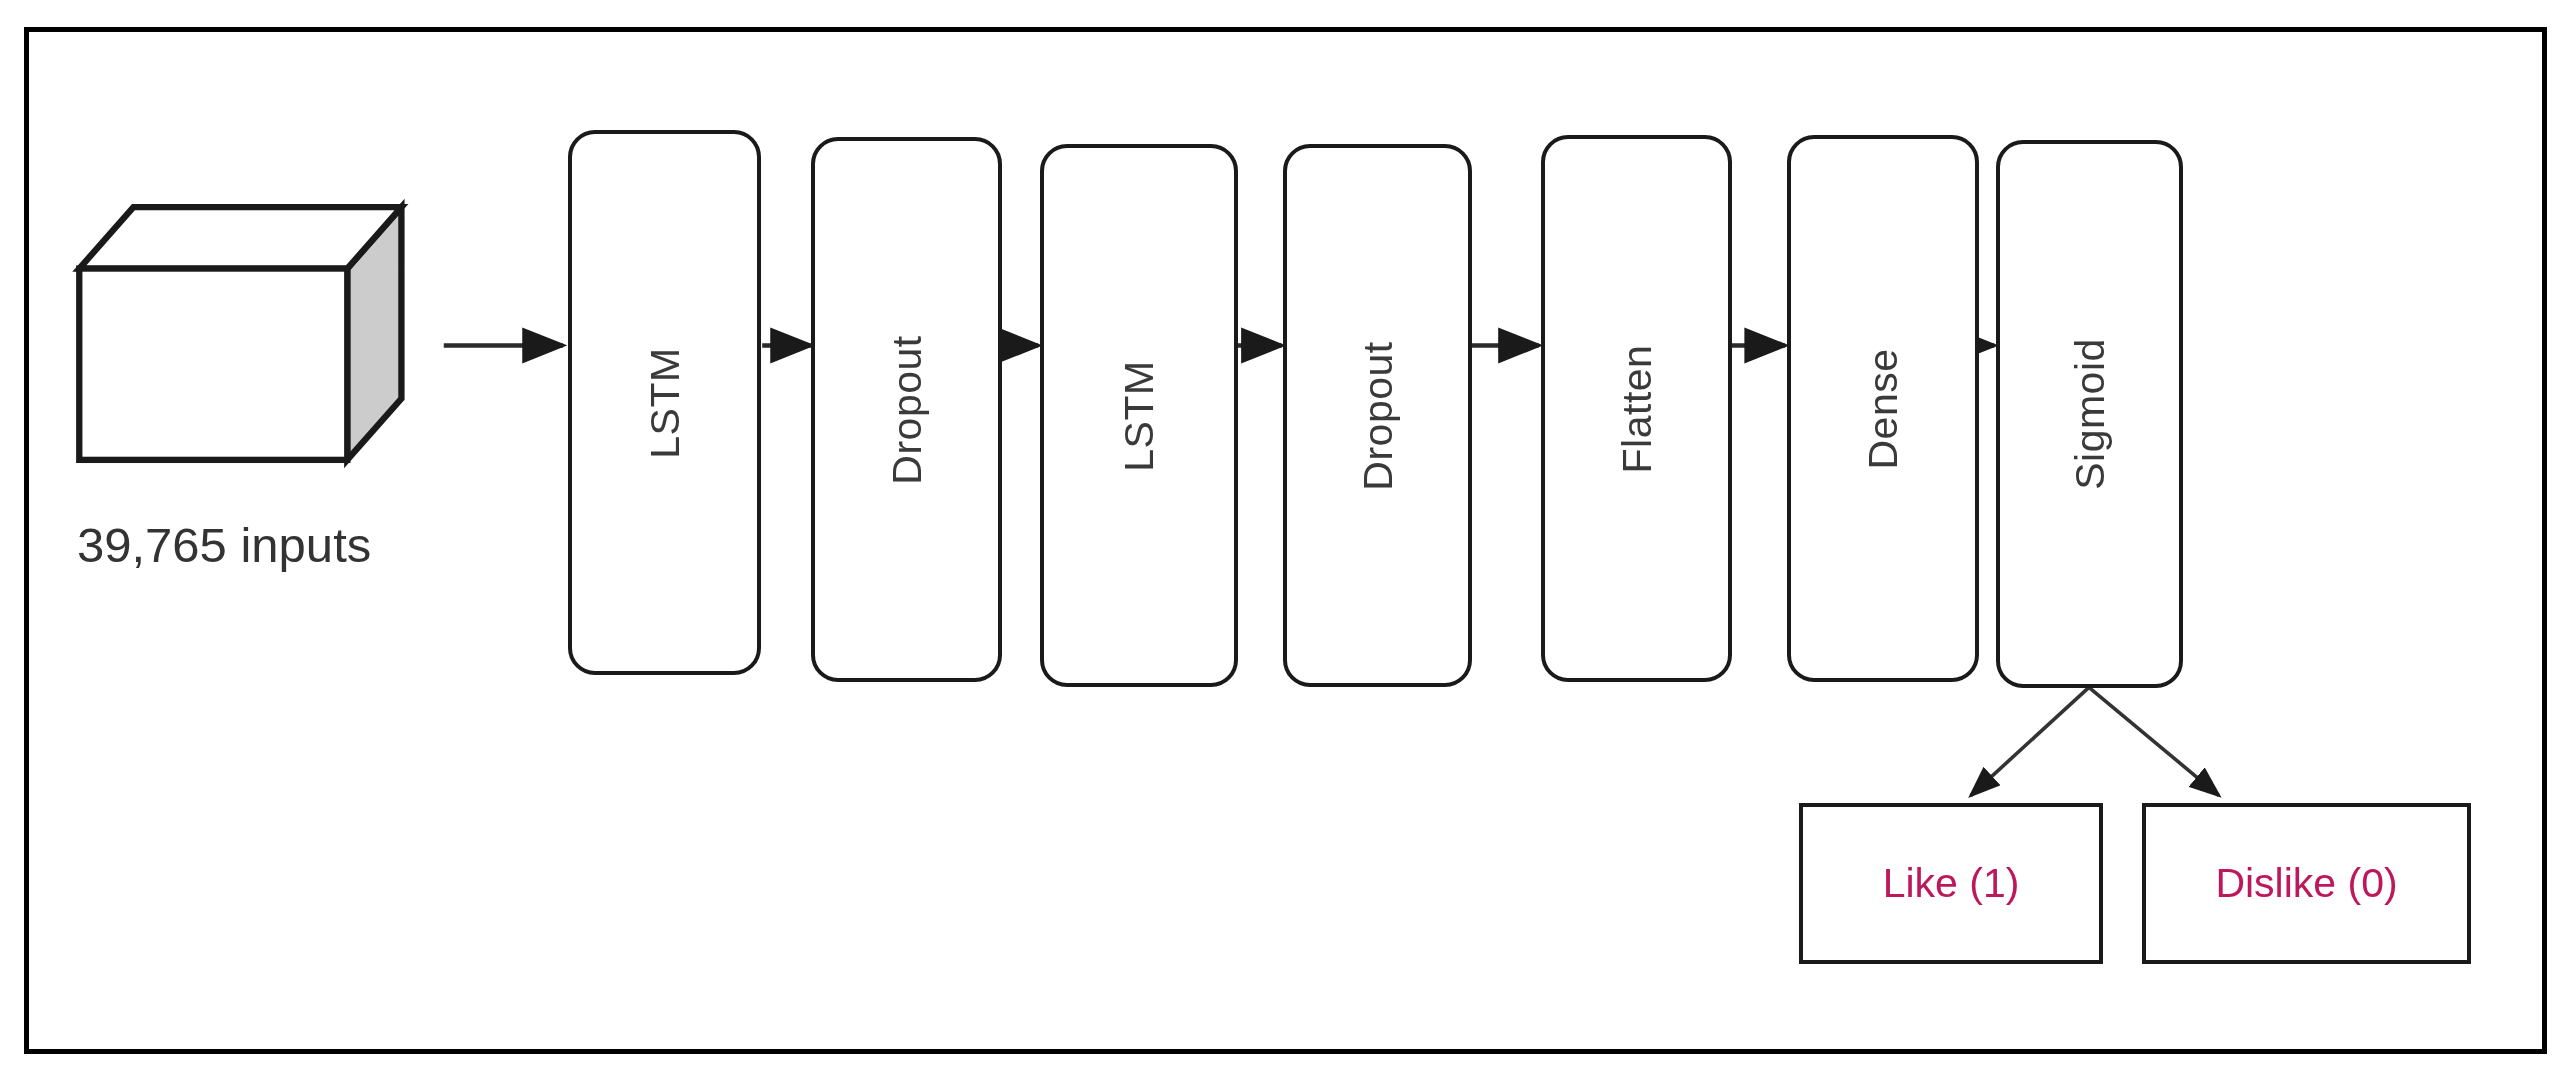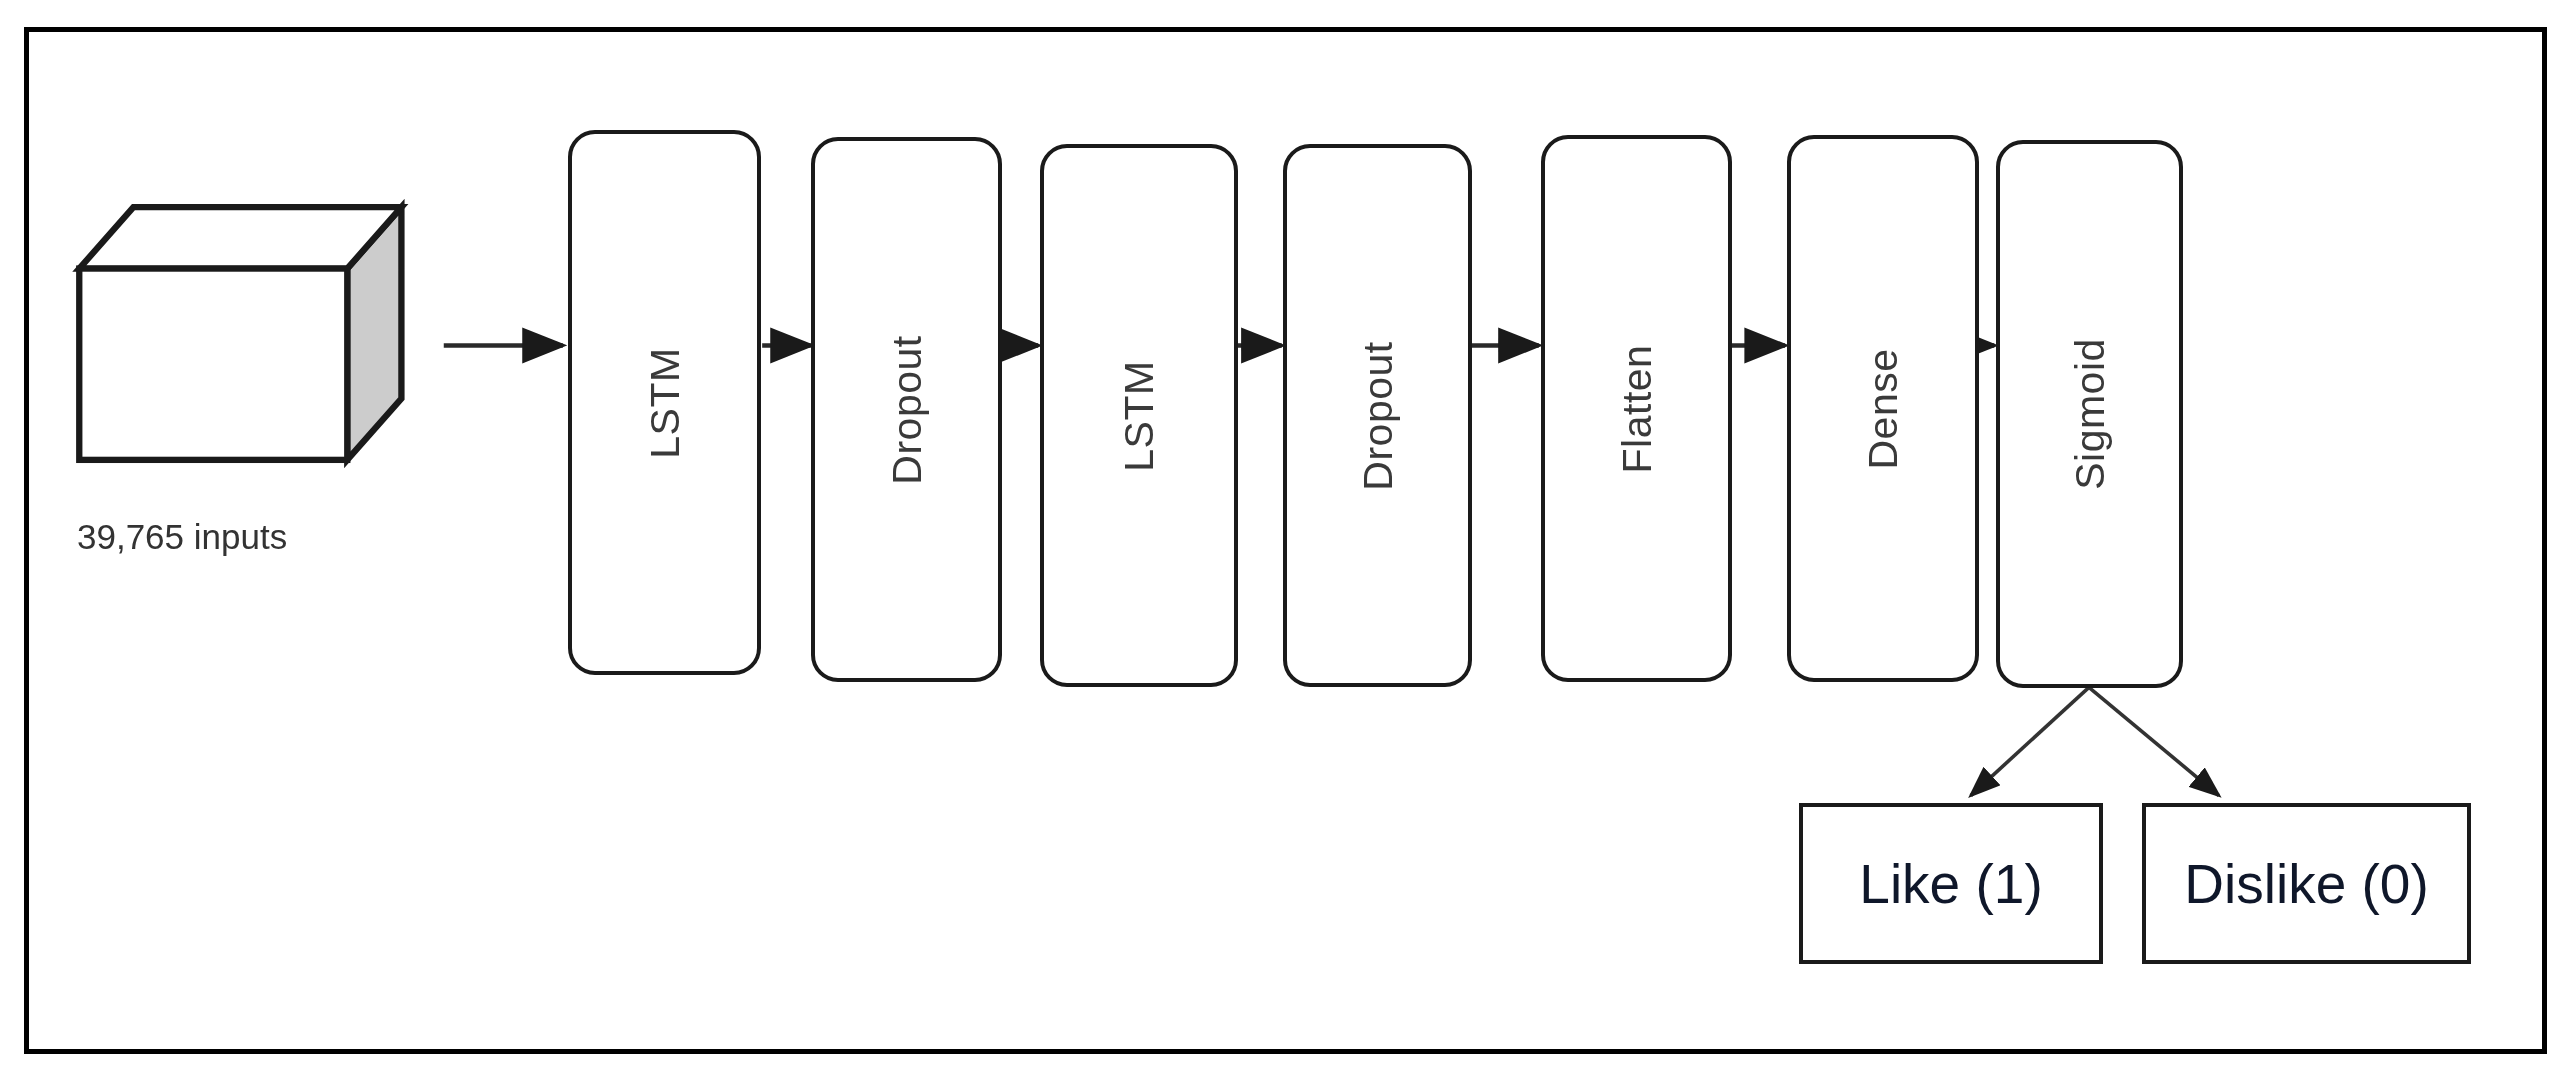--- a/index.html
+++ b/index.html
@@ -58,40 +58,40 @@
   .output-box {
     position: absolute;
     border: 4.5px solid #1a1a1a;
     background: #ffffff;
     box-sizing: border-box;
     display: flex;
     align-items: center;
     justify-content: center;
   }
   .output-label {
-    font-size: 55px;
-    color: #0f172a;
+    font-size: 41px;
+    color: #be185d;
     white-space: nowrap;
   }
   #outputs-caption {
     position: absolute;
     left: 1542px;
     top: 853px;
     width: 244px;
     text-align: right;
     font-size: 41px;
     font-weight: bold;
     color: #111111;
     white-space: nowrap;
   }
   #input-caption {
     position: absolute;
     left: 77px;
     top: 517px;
-    font-size: 35px;
+    font-size: 49px;
     color: #333333;
     white-space: nowrap;
   }
 </style>
 </head>
 <body>
 
 <div id="canvas">
 
   <div id="diagram-frame"></div>

